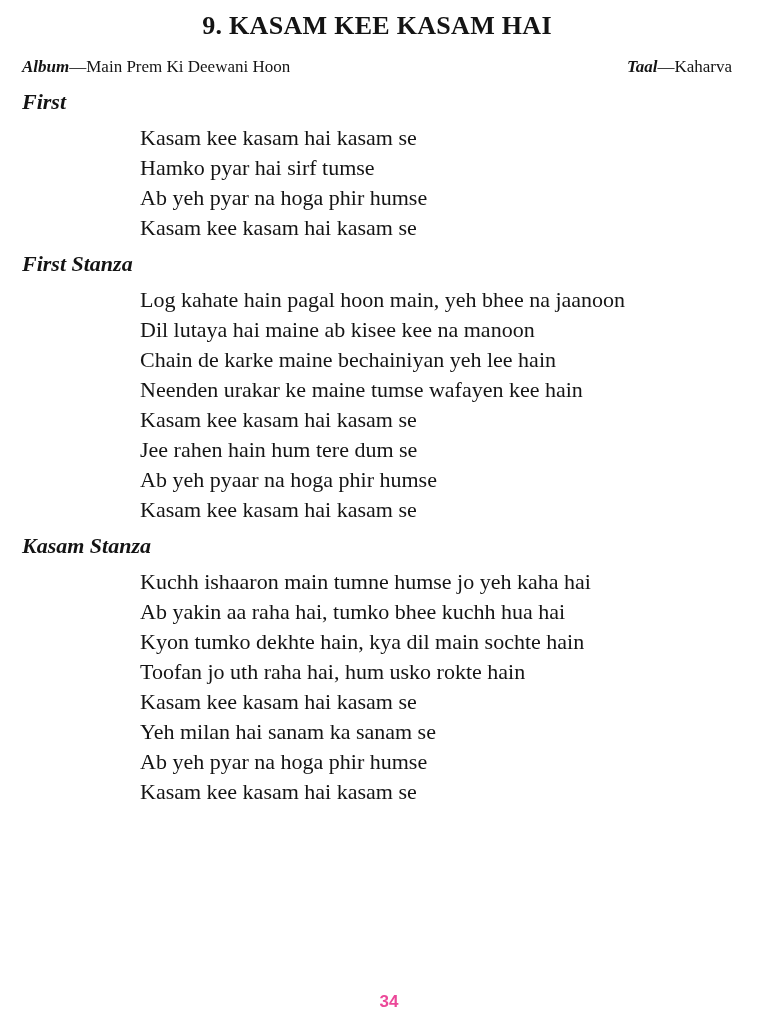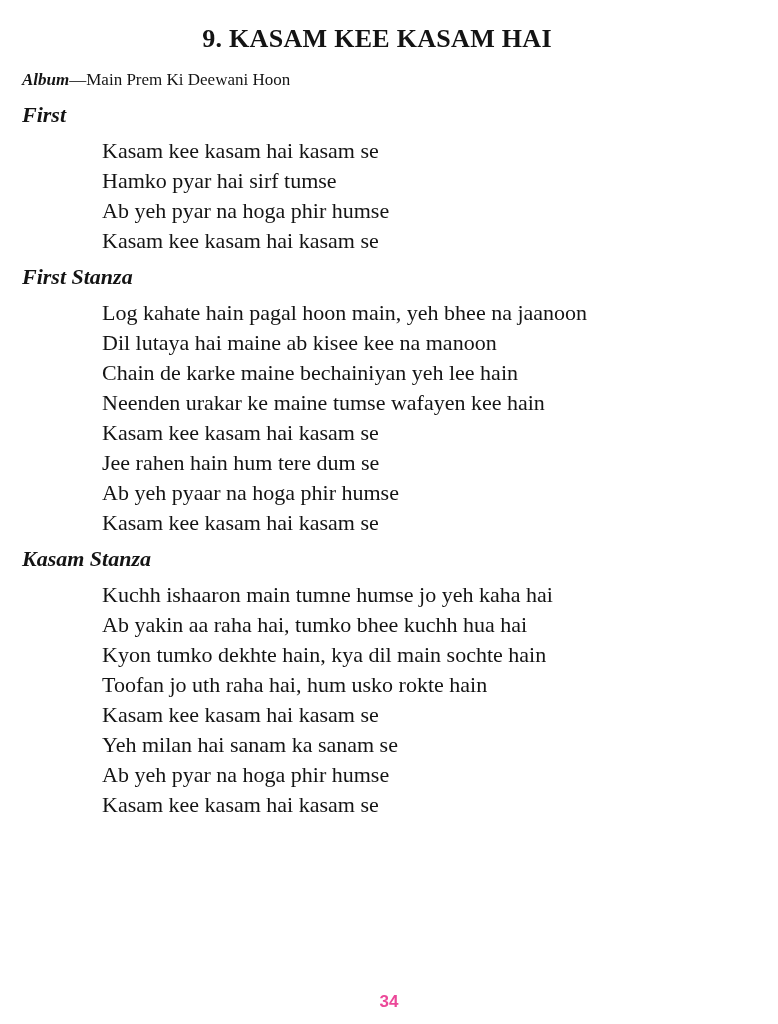--- a/index.html
+++ b/index.html
@@ -9,21 +9,21 @@
   }
   body {
     width: 778px;
     height: 1024px;
     position: relative;
     font-family: "Liberation Serif", serif;
     color: #141414;
     overflow: hidden;
   }
   .page {
-    padding: 22px 46px 0 22px;
+    padding: 9px 46px 0 22px;
   }
   .title {
     text-align: center;
     font-size: 26px;
     font-weight: bold;
     margin: 2px 0 12px 0;
     letter-spacing: 0.3px;
   }
   .meta-row {
     display: flex;
@@ -41,21 +41,21 @@
     font-weight: normal;
   }
   .section-heading {
     font-size: 22px;
     line-height: 26px;
     font-weight: bold;
     font-style: italic;
     margin: 8px 0 8px 0;
   }
   .lyrics-block {
-    margin-left: 80px;
+    margin-left: 118px;
   }
   .lyric-line {
     font-size: 22px;
     line-height: 30px;
     white-space: nowrap;
   }
   .page-number {
     position: absolute;
     left: 0;
     right: 0;
@@ -69,20 +69,21 @@
 </style>
 </head>
 <body>
 
 <div class="page">
 
   <h1 class="title">9. KASAM KEE KASAM HAI</h1>
 
   <div class="meta-row">
     <div class="meta-item"><span class="meta-label">Album</span><span class="meta-dash">—</span><span class="meta-value">Main Prem Ki Deewani Hoon</span></div>
+    <div class="meta-item"><span class="meta-label">Taal</span><span class="meta-dash">—</span><span class="meta-value">Kaharva</span></div>
   </div>
 
   <div class="sections" id="sections">
       <div class="section-heading">First</div>
       <div class="lyrics-block">
         <div class="lyric-line">Kasam kee kasam hai kasam se</div>
         <div class="lyric-line">Hamko pyar hai sirf tumse</div>
         <div class="lyric-line">Ab yeh pyar na hoga phir humse</div>
         <div class="lyric-line">Kasam kee kasam hai kasam se</div>
       </div>

